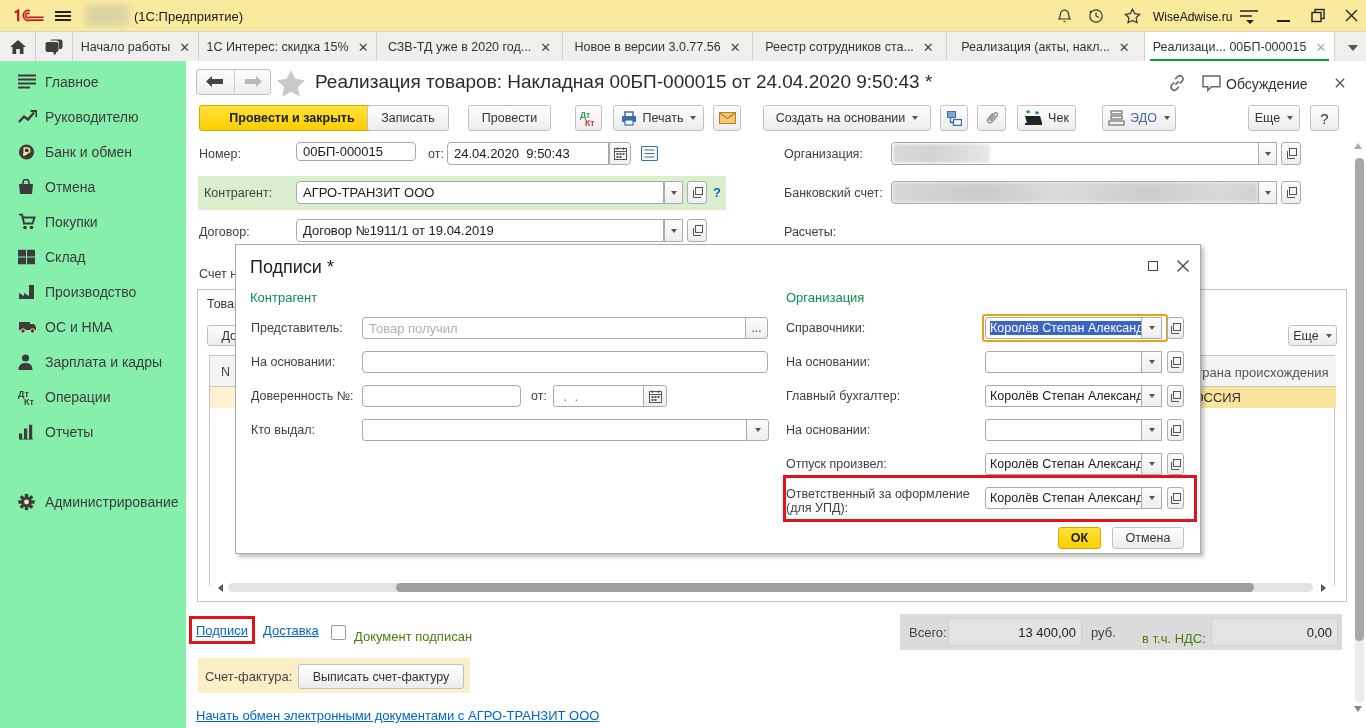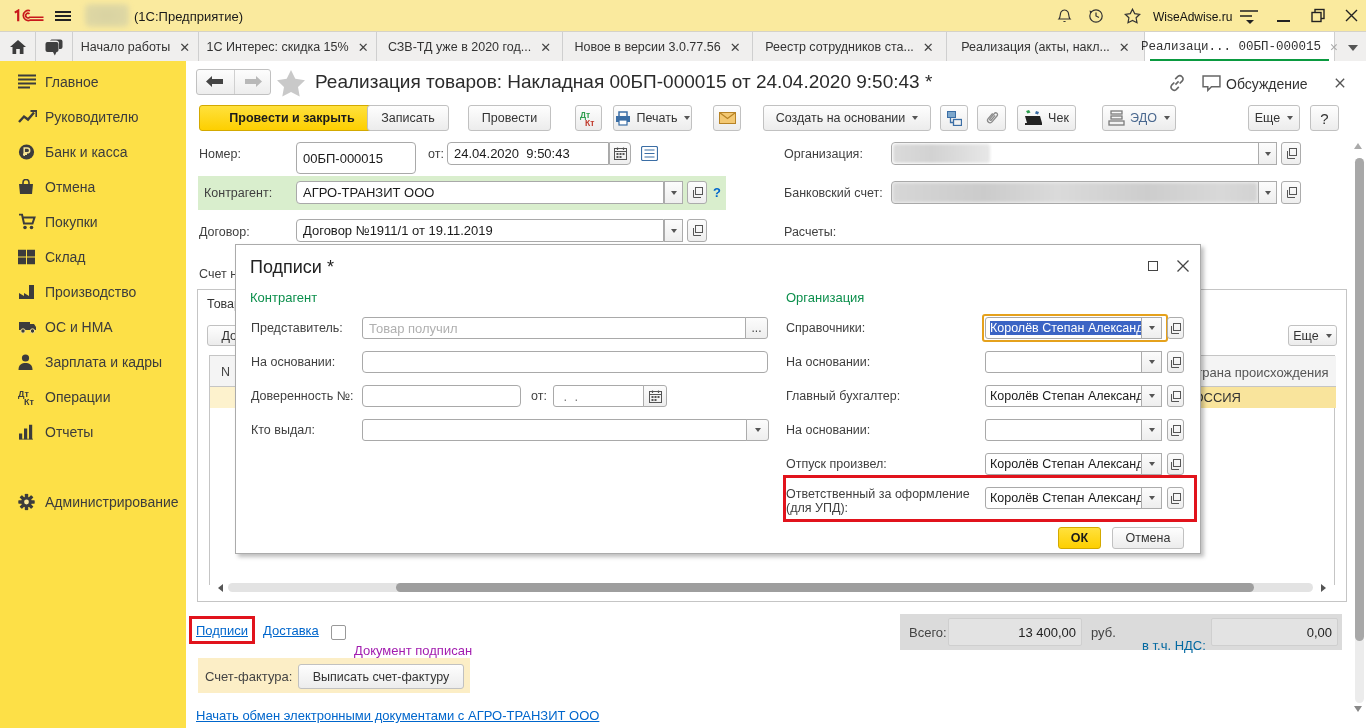--- a/index.html
+++ b/index.html
@@ -9,26 +9,26 @@
 
 
 #titlebar { position:absolute; left:0; top:0; width:1366px; height:42px; background:#faea9e; }
 #titlebar .apptext { position:absolute; left:134px; top:9px; font-size:13px; color:#1a1a1a; }
 #blur1 { position:absolute; left:85px; top:4px; width:44px; height:23px; background:radial-gradient(#d8d2a2,#e2daa4); border-radius:5px; filter:blur(2.5px); }
 
 
 #tabbar { position:absolute; left:0; top:31px; width:1366px; height:30px; background:#f0efee; border-top:1px solid #d5d2c8; }
 .tab { position:absolute; top:0; height:30px; background:#f0efee; border-right:1px solid #cfcfcf; color:#333; font-size:12.5px; display:flex; align-items:center; justify-content:center; white-space:nowrap; }
 .tab .x { color:#444; margin-left:9px; font-size:13px; }
-.tab.active { background:#ffffff;font-family:Liberation Mono, monospace; }
+.tab.active { background:#ffffff; }
 .tab.active .x { color:#aaa; }
 .tab.active .underline { position:absolute; left:5px; right:5px; bottom:0; height:3px; background:#0a9a40; }
 
 
-#sidebar { position:absolute; left:0; top:61px; width:186px; height:667px; background:#fde047; }
+#sidebar { position:absolute; left:0; top:61px; width:186px; height:667px; background:#86efac; }
 .sbitem { position:absolute; left:0; width:186px; height:35px; }
 .sbitem .txt { position:absolute; left:45px; top:50%; transform:translateY(-50%); font-size:14px; color:#3c3c3c; }
 .sbitem svg { position:absolute; left:18px; top:50%; transform:translateY(-50%); }
 
 
 #content { position:absolute; left:186px; top:61px; width:1180px; height:667px; background:#fff; }
 
 
 .navbtns { position:absolute; left:10px; top:8px; width:75px; height:26px; border:1px solid #c1c1c1; border-radius:3px; background:linear-gradient(#fdfdfd,#ededed); }
 .navbtns .sep { position:absolute; left:37px; top:0; width:1px; height:24px; background:#d0d0d0; }
@@ -156,21 +156,21 @@
         <path d="M1 12 L6 6.5 L10 9.5 L16 2.5" fill="none" stroke="#3c3c3c" stroke-width="2.4"></path>
         <path d="M12.5 1 H18.5 V7" fill="none" stroke="#3c3c3c" stroke-width="2.2"></path>
       </svg>
     <span class="txt">Руководителю</span>
   </div>
   <div class="sbitem" style="top:73px">
     <svg width="17" height="17" viewBox="0 0 17 17">
         <circle cx="8.5" cy="8.5" r="7.6" fill="#3c3c3c"></circle>
         <path d="M6.2 12.5 V4.5 H9.3 a2.4 2.4 0 0 1 0 4.8 H6.2 M5 10.8 H9" fill="none" stroke="#f6e494" stroke-width="1.5"></path>
       </svg>
-    <span class="txt">Банк и касса</span>
+    <span class="txt">Банк и обмен</span>
   </div>
   <div class="sbitem" style="top:108px">
     <svg width="16" height="16" viewBox="0 0 16 16">
         <path d="M1 5 H15 L14 15 H2 Z" fill="#3c3c3c"></path>
         <path d="M5 7 V3.5 a3 3 0 0 1 6 0 V7" fill="none" stroke="#3c3c3c" stroke-width="1.6"></path>
       </svg>
     <span class="txt">Отмена</span>
   </div>
   <div class="sbitem" style="top:143px">
     <svg width="18" height="17" viewBox="0 0 18 17">
@@ -270,21 +270,21 @@
 
   <div class="btn yellow" style="left:13px;top:44px;width:186px">Провести и закрыть</div>
   <div class="btn" style="left:181px;top:44px;width:82px">Записать</div>
   <div class="btn" style="left:282px;top:44px;width:83px">Провести</div>
   <div class="btn" style="left:389px;top:44px;width:27px">
     <svg width="17" height="17" viewBox="0 0 17 17">
         <text x="0" y="8" font-size="8.5" font-weight="bold" fill="#2e9e4e">Дт</text>
         <text x="5" y="16" font-size="8.5" font-weight="bold" fill="#c0392b">Кт</text>
       </svg>
   </div>
-  <div class="btn" style="left:427px;top:44px;width:79px">
+  <div class="btn" style="left:427px;top:44px;width:91px">
     <svg width="16" height="15" viewBox="0 0 16 15" style="margin-right:6px">
         <path d="M4 5 V1 H12 V5" fill="none" stroke="#3b6ea5" stroke-width="1.5"></path>
         <rect x="1" y="5" width="14" height="6" fill="#3b6ea5"></rect>
         <rect x="4" y="9" width="8" height="5" fill="#fff" stroke="#3b6ea5" stroke-width="1.2"></rect>
       </svg>
     Печать<span class="caret"></span>
   </div>
   <div class="btn" style="left:527px;top:44px;width:28px">
     <svg width="17" height="12" viewBox="0 0 17 12">
         <rect x="0.5" y="0.5" width="16" height="11" fill="#f3c873" stroke="#b78326"></rect>
@@ -321,21 +321,21 @@
         <rect x="3" y="6" width="11" height="3" fill="none" stroke="#7a7a7a" stroke-width="1.3"></rect>
         <rect x="1" y="11" width="15" height="4" fill="none" stroke="#7a7a7a" stroke-width="1.3"></rect>
       </svg>
     <span style="color:#4a688f">ЭДО</span>
       <span class="caret"></span>
   </div>
   <div class="btn" style="left:1062px;top:44px;width:52px">Еще<span class="caret"></span></div>
   <div class="btn" style="left:1124px;top:44px;width:29px;font-size:15px">?</div>
 
   <div class="lbl" style="left:13px;top:86px">Номер:</div>
-  <div class="inp" style="left:110px;top:81px;width:120px;height:32px">00БП-000015</div>
+  <div class="inp" style="left:110px;top:81px;width:120px;height:19px">00БП-000015</div>
   <div class="lbl" style="left:242px;top:86px">от:</div>
   <div class="inp" style="left:261px;top:81px;width:162px;height:23px;border-radius:4px 0 0 4px">24.04.2020&nbsp;&nbsp;9:50:43</div>
   <div class="fbtn" style="left:423px;top:81px;width:22px;height:23px;border-radius:0 4px 4px 0">
     <svg width="13" height="13" viewBox="0 0 13 13">
         <rect x="0.5" y="1.5" width="12" height="11" fill="none" stroke="#555" stroke-width="1"></rect>
         <path d="M0.5 4.5 H12.5" stroke="#555"></path>
         <path d="M3.5 0.5 V3 M9.5 0.5 V3" stroke="#555" stroke-width="1.2"></path>
         <rect x="2.5" y="6" width="2" height="2" fill="#555"></rect>
         <rect x="5.5" y="6" width="2" height="2" fill="#555"></rect>
         <rect x="8.5" y="6" width="2" height="2" fill="#555"></rect>
@@ -384,21 +384,21 @@
       <span class="caret" style="margin:0"></span>
     </div>
   <div class="fbtn" style="left:1095px;top:120px;width:20px;height:23px">
     <svg width="11" height="11" viewBox="0 0 11 11">
         <rect x="3.5" y="0.5" width="7" height="7" fill="none" stroke="#555"></rect>
         <path d="M1.5 3 V10.5 H9" fill="none" stroke="#555"></path>
       </svg>
   </div>
 
   <div class="lbl" style="left:13px;top:164px">Договор:</div>
-  <div class="inp" style="left:110px;top:158px;width:368px;height:23px;border-radius:4px 0 0 4px">Договор №1911/1 от 19.11.2019</div>
+  <div class="inp" style="left:110px;top:158px;width:368px;height:23px;border-radius:4px 0 0 4px">Договор №1911/1 от 19.04.2019</div>
   <div class="fbtn" style="left:478px;top:158px;width:19px;height:23px;border-radius:0">
       <span class="caret" style="margin:0"></span>
     </div>
   <div class="fbtn" style="left:501px;top:158px;width:20px;height:23px">
     <svg width="11" height="11" viewBox="0 0 11 11">
         <rect x="3.5" y="0.5" width="7" height="7" fill="none" stroke="#555"></rect>
         <path d="M1.5 3 V10.5 H9" fill="none" stroke="#555"></path>
       </svg>
   </div>
 
@@ -427,28 +427,28 @@
       <div class="abs" style="left:12px;top:1px;width:1085px;height:9px;background:#e3e3e3;border-radius:5px"></div>
       <div class="abs" style="left:180px;top:1px;width:858px;height:9px;background:#9e9e9e;border-radius:5px"></div>
       <div class="abs" style="left:1105px;top:2px;width:0;height:0;border-top:4px solid transparent;border-bottom:4px solid transparent;border-left:5px solid #555"></div>
     </div>
   </div>
 
   <div class="abs" style="left:3px;top:555px;width:66px;height:28px;border:3px solid #e1131c"></div>
   <div class="abs link" style="left:10px;top:562px">Подписи</div>
   <div class="abs link" style="left:77px;top:562px">Доставка</div>
   <div class="abs" style="left:145px;top:564px;width:15px;height:15px;border:1px solid #999;border-radius:2px;background:#fff"></div>
-  <div class="abs" style="left:168px;top:582px;color:#a21caf">Документ подписан</div>
+  <div class="abs" style="left:168px;top:568px;color:#4d7c0f">Документ подписан</div>
 
   <div class="abs" style="left:714px;top:553px;width:442px;height:36px;background:#dbdbdb">
     <div class="abs" style="left:9px;top:11px;color:#444">Всего:</div>
     <div class="abs" style="left:48px;top:4px;width:134px;height:28px;background:#e3e3e3;border:1px solid #cfcfcf;border-radius:2px"></div>
     <div class="abs" style="left:48px;top:11px;width:128px;text-align:right;color:#222">13 400,00</div>
     <div class="abs" style="left:191px;top:11px;color:#444">руб.</div>
-    <div class="abs" style="left:242px;top:24px;color:#0369a1">в т.ч. НДС:</div>
+    <div class="abs" style="left:242px;top:17px;color:#4d7c0f">в т.ч. НДС:</div>
     <div class="abs" style="left:311px;top:4px;width:127px;height:28px;background:#e3e3e3;border:1px solid #cfcfcf;border-radius:2px"></div>
     <div class="abs" style="left:311px;top:11px;width:121px;text-align:right;color:#222">0,00</div>
   </div>
 
   <div class="abs" style="left:12px;top:597px;width:272px;height:35px;background:#fceec6">
     <div class="abs" style="left:7px;top:11px;color:#444">Счет-фактура:</div>
     <div class="btn" style="left:100px;top:6px;width:166px;height:25px">Выписать счет-фактуру</div>
   </div>
 
   <div class="abs link" style="left:10px;top:647px">Начать обмен электронными документами с АГРО-ТРАНЗИТ ООО</div>

